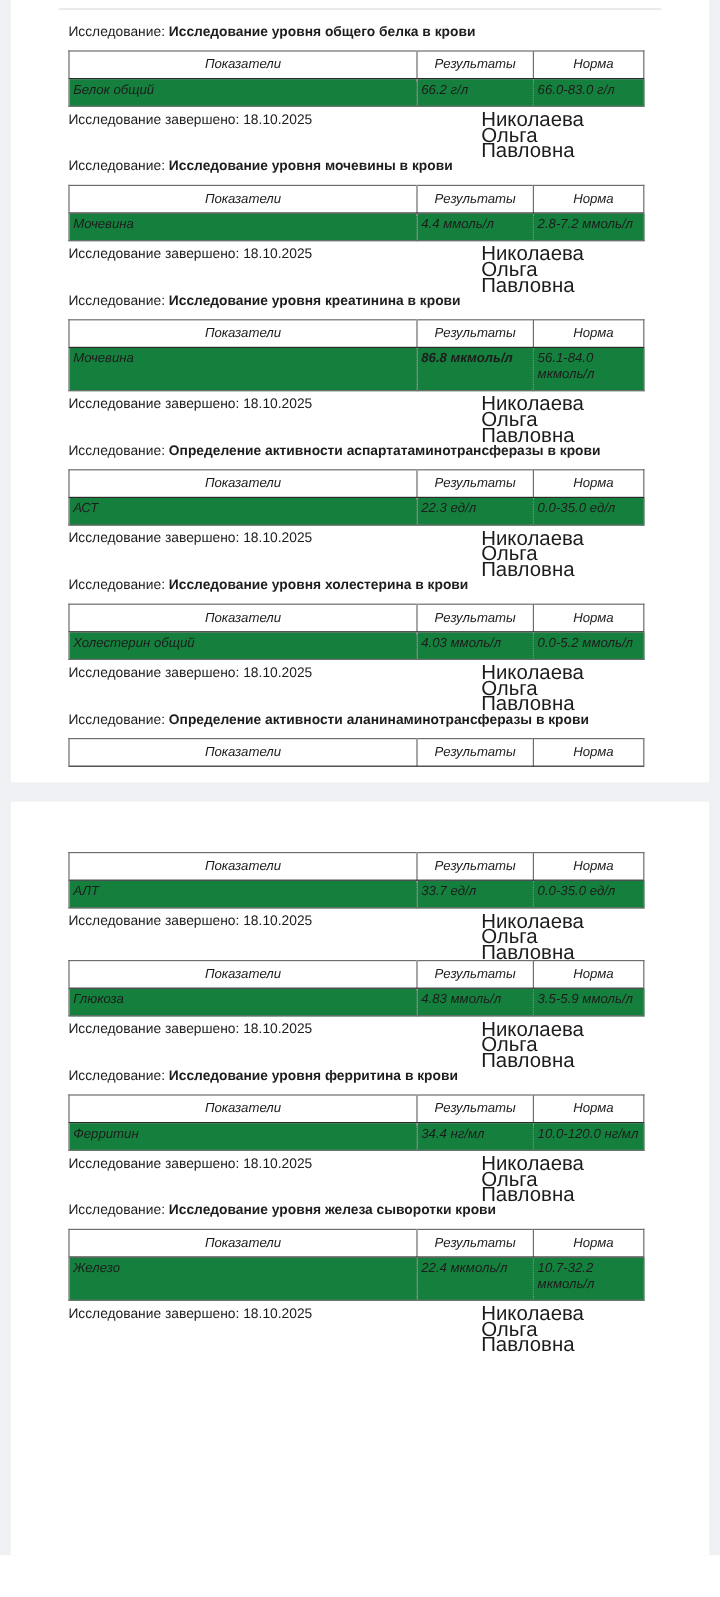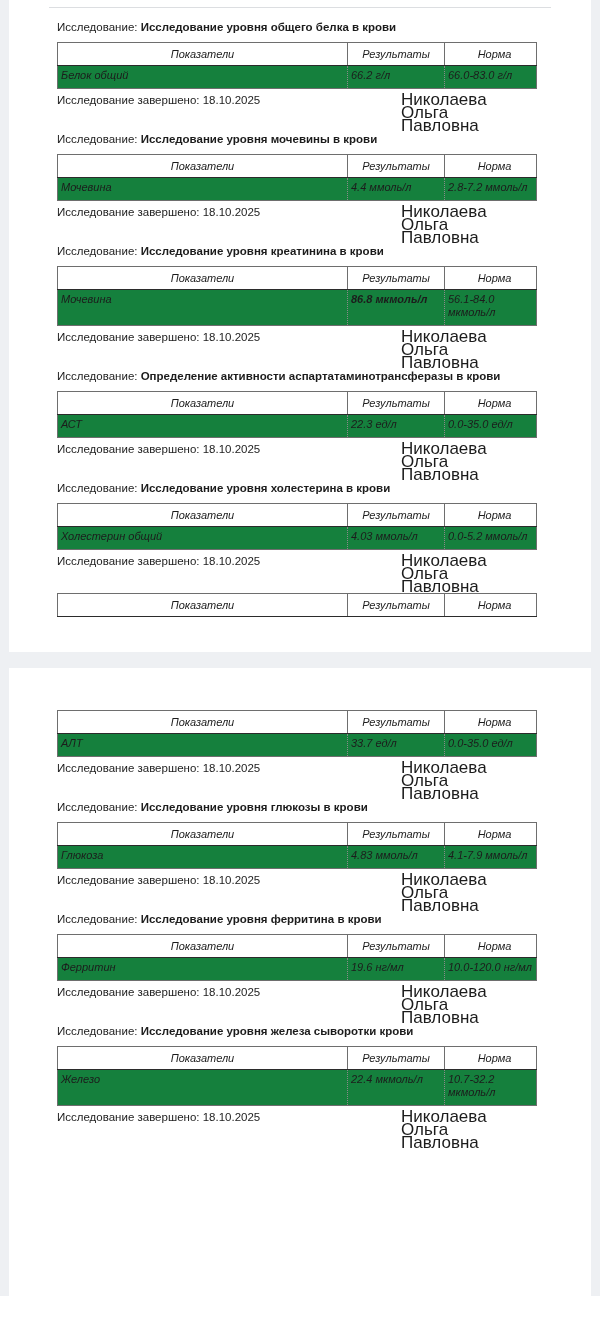--- a/index.html
+++ b/index.html
@@ -315,20 +315,21 @@
                 <td class="norm">0.0-5.2 ммоль/л</td>
               </tr>
             </tbody>
           </table>
           <div class="completed-row">
             <div class="completed-text">Исследование завершено: 18.10.2025</div>
             <div class="doctor-name">Николаева Ольга Павловна</div>
           </div>
         </div>
         <div class="section">
+          <div class="study-title"><span class="label">Исследование:</span> <span class="name">Определение активности аланинаминотрансферазы в крови</span></div>
           <table class="results">
             <colgroup>
               <col class="c-ind">
               <col class="c-res">
               <col class="c-norm">
             </colgroup>
             <thead>
               <tr>
                 <th>Показатели</th>
                 <th>Результаты</th>
@@ -363,39 +364,38 @@
                 <td class="norm">0.0-35.0 ед/л</td>
               </tr>
             </tbody>
           </table>
           <div class="completed-row">
             <div class="completed-text">Исследование завершено: 18.10.2025</div>
             <div class="doctor-name">Николаева Ольга Павловна</div>
           </div>
         </div>
         <div class="section">
-          <div class="study-title"><span class="label">Исследование:</span> <span class="name">Исследование уровня глюкозы в крови</span></div>
           <table class="results">
             <colgroup>
               <col class="c-ind">
               <col class="c-res">
               <col class="c-norm">
             </colgroup>
             <thead>
               <tr>
                 <th>Показатели</th>
                 <th>Результаты</th>
                 <th>Норма</th>
               </tr>
             </thead>
             <tbody>
               <tr>
                 <td>Глюкоза</td>
                 <td class="res">4.83 ммоль/л</td>
-                <td class="norm">4.1-7.9 ммоль/л</td>
+                <td class="norm">3.5-5.9 ммоль/л</td>
               </tr>
             </tbody>
           </table>
           <div class="completed-row">
             <div class="completed-text">Исследование завершено: 18.10.2025</div>
             <div class="doctor-name">Николаева Ольга Павловна</div>
           </div>
         </div>
         <div class="section">
           <div class="study-title"><span class="label">Исследование:</span> <span class="name">Исследование уровня ферритина в крови</span></div>
@@ -408,21 +408,21 @@
             <thead>
               <tr>
                 <th>Показатели</th>
                 <th>Результаты</th>
                 <th>Норма</th>
               </tr>
             </thead>
             <tbody>
               <tr>
                 <td>Ферритин</td>
-                <td class="res">19.6 нг/мл</td>
+                <td class="res">34.4 нг/мл</td>
                 <td class="norm">10.0-120.0 нг/мл</td>
               </tr>
             </tbody>
           </table>
           <div class="completed-row">
             <div class="completed-text">Исследование завершено: 18.10.2025</div>
             <div class="doctor-name">Николаева Ольга Павловна</div>
           </div>
         </div>
         <div class="section">

